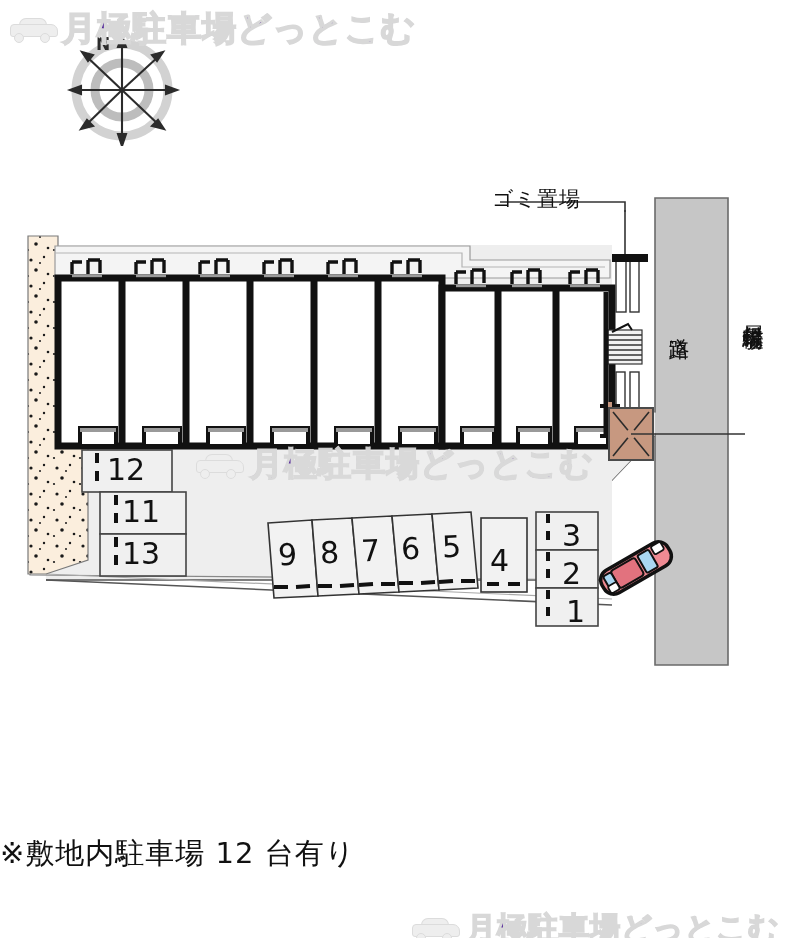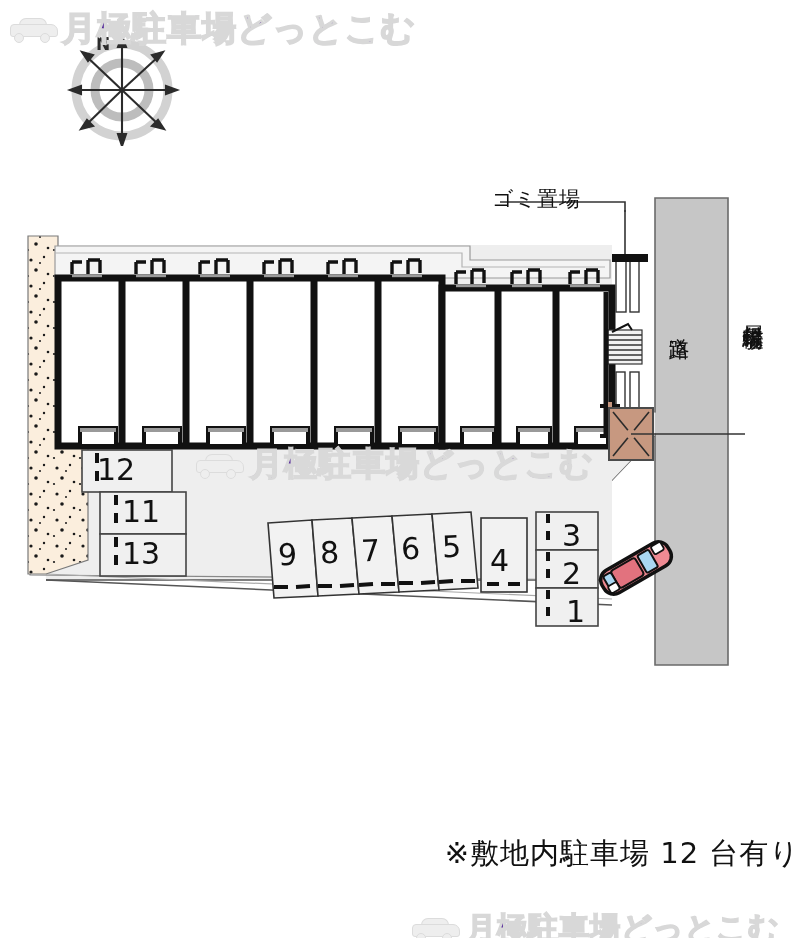--- a/index.html
+++ b/index.html
@@ -46,21 +46,21 @@
 
   
   .stall-num{
     position:absolute;font-size:30px;line-height:1;color:#111;
     font-family:"DejaVu Sans","Liberation Sans",sans-serif;
     z-index:18;pointer-events:none;
   }
 
   
   #footnote{
-    left:0;top:834px;width:800px;text-align:right;
+    left:0;top:834px;width:800px;text-align:left;
     font-size:29px;letter-spacing:1px;color:#111;z-index:30;
   }
 </style>
 </head>
 <body>
 
 <div class="abs" id="top-watermark">
   <div class="wm-car">
     <div class="roof"></div>
       <div class="body"></div>
@@ -276,21 +276,21 @@
 
   <path d="M625,60 L625,104" fill="none" stroke="#333" stroke-width="1.6"></path>
   <path d="M500,52 L625,52 L625,62" fill="none" stroke="#333" stroke-width="1.6"></path>
   <path d="M631,284 L745,284" fill="none" stroke="#333" stroke-width="1.6"></path>
 </svg>
 
 <div class="abs jlabel" id="label-gomi">ゴミ置場</div>
 <div class="abs jlabel vlabel" id="label-road">道路</div>
 <div class="abs jlabel vlabel" id="label-bike">屋根付駐輪場</div>
 
-<div class="stall-num" style="left:97px;top:455px;">12</div>
+<div class="stall-num" style="left:107px;top:455px;">12</div>
 <div class="stall-num" style="left:122px;top:497px;">11</div>
 <div class="stall-num" style="left:122px;top:539px;">13</div>
 
 <div class="stall-num" style="left:278px;top:540px;transform:rotate(-2.5deg);">9</div>
 <div class="stall-num" style="left:320px;top:538px;transform:rotate(-2.5deg);">8</div>
 <div class="stall-num" style="left:361px;top:536px;transform:rotate(-2.5deg);">7</div>
 <div class="stall-num" style="left:401px;top:534px;transform:rotate(-2.5deg);">6</div>
 <div class="stall-num" style="left:442px;top:532px;transform:rotate(-2.5deg);">5</div>
 <div class="stall-num" style="left:490px;top:546px;">4</div>
 

